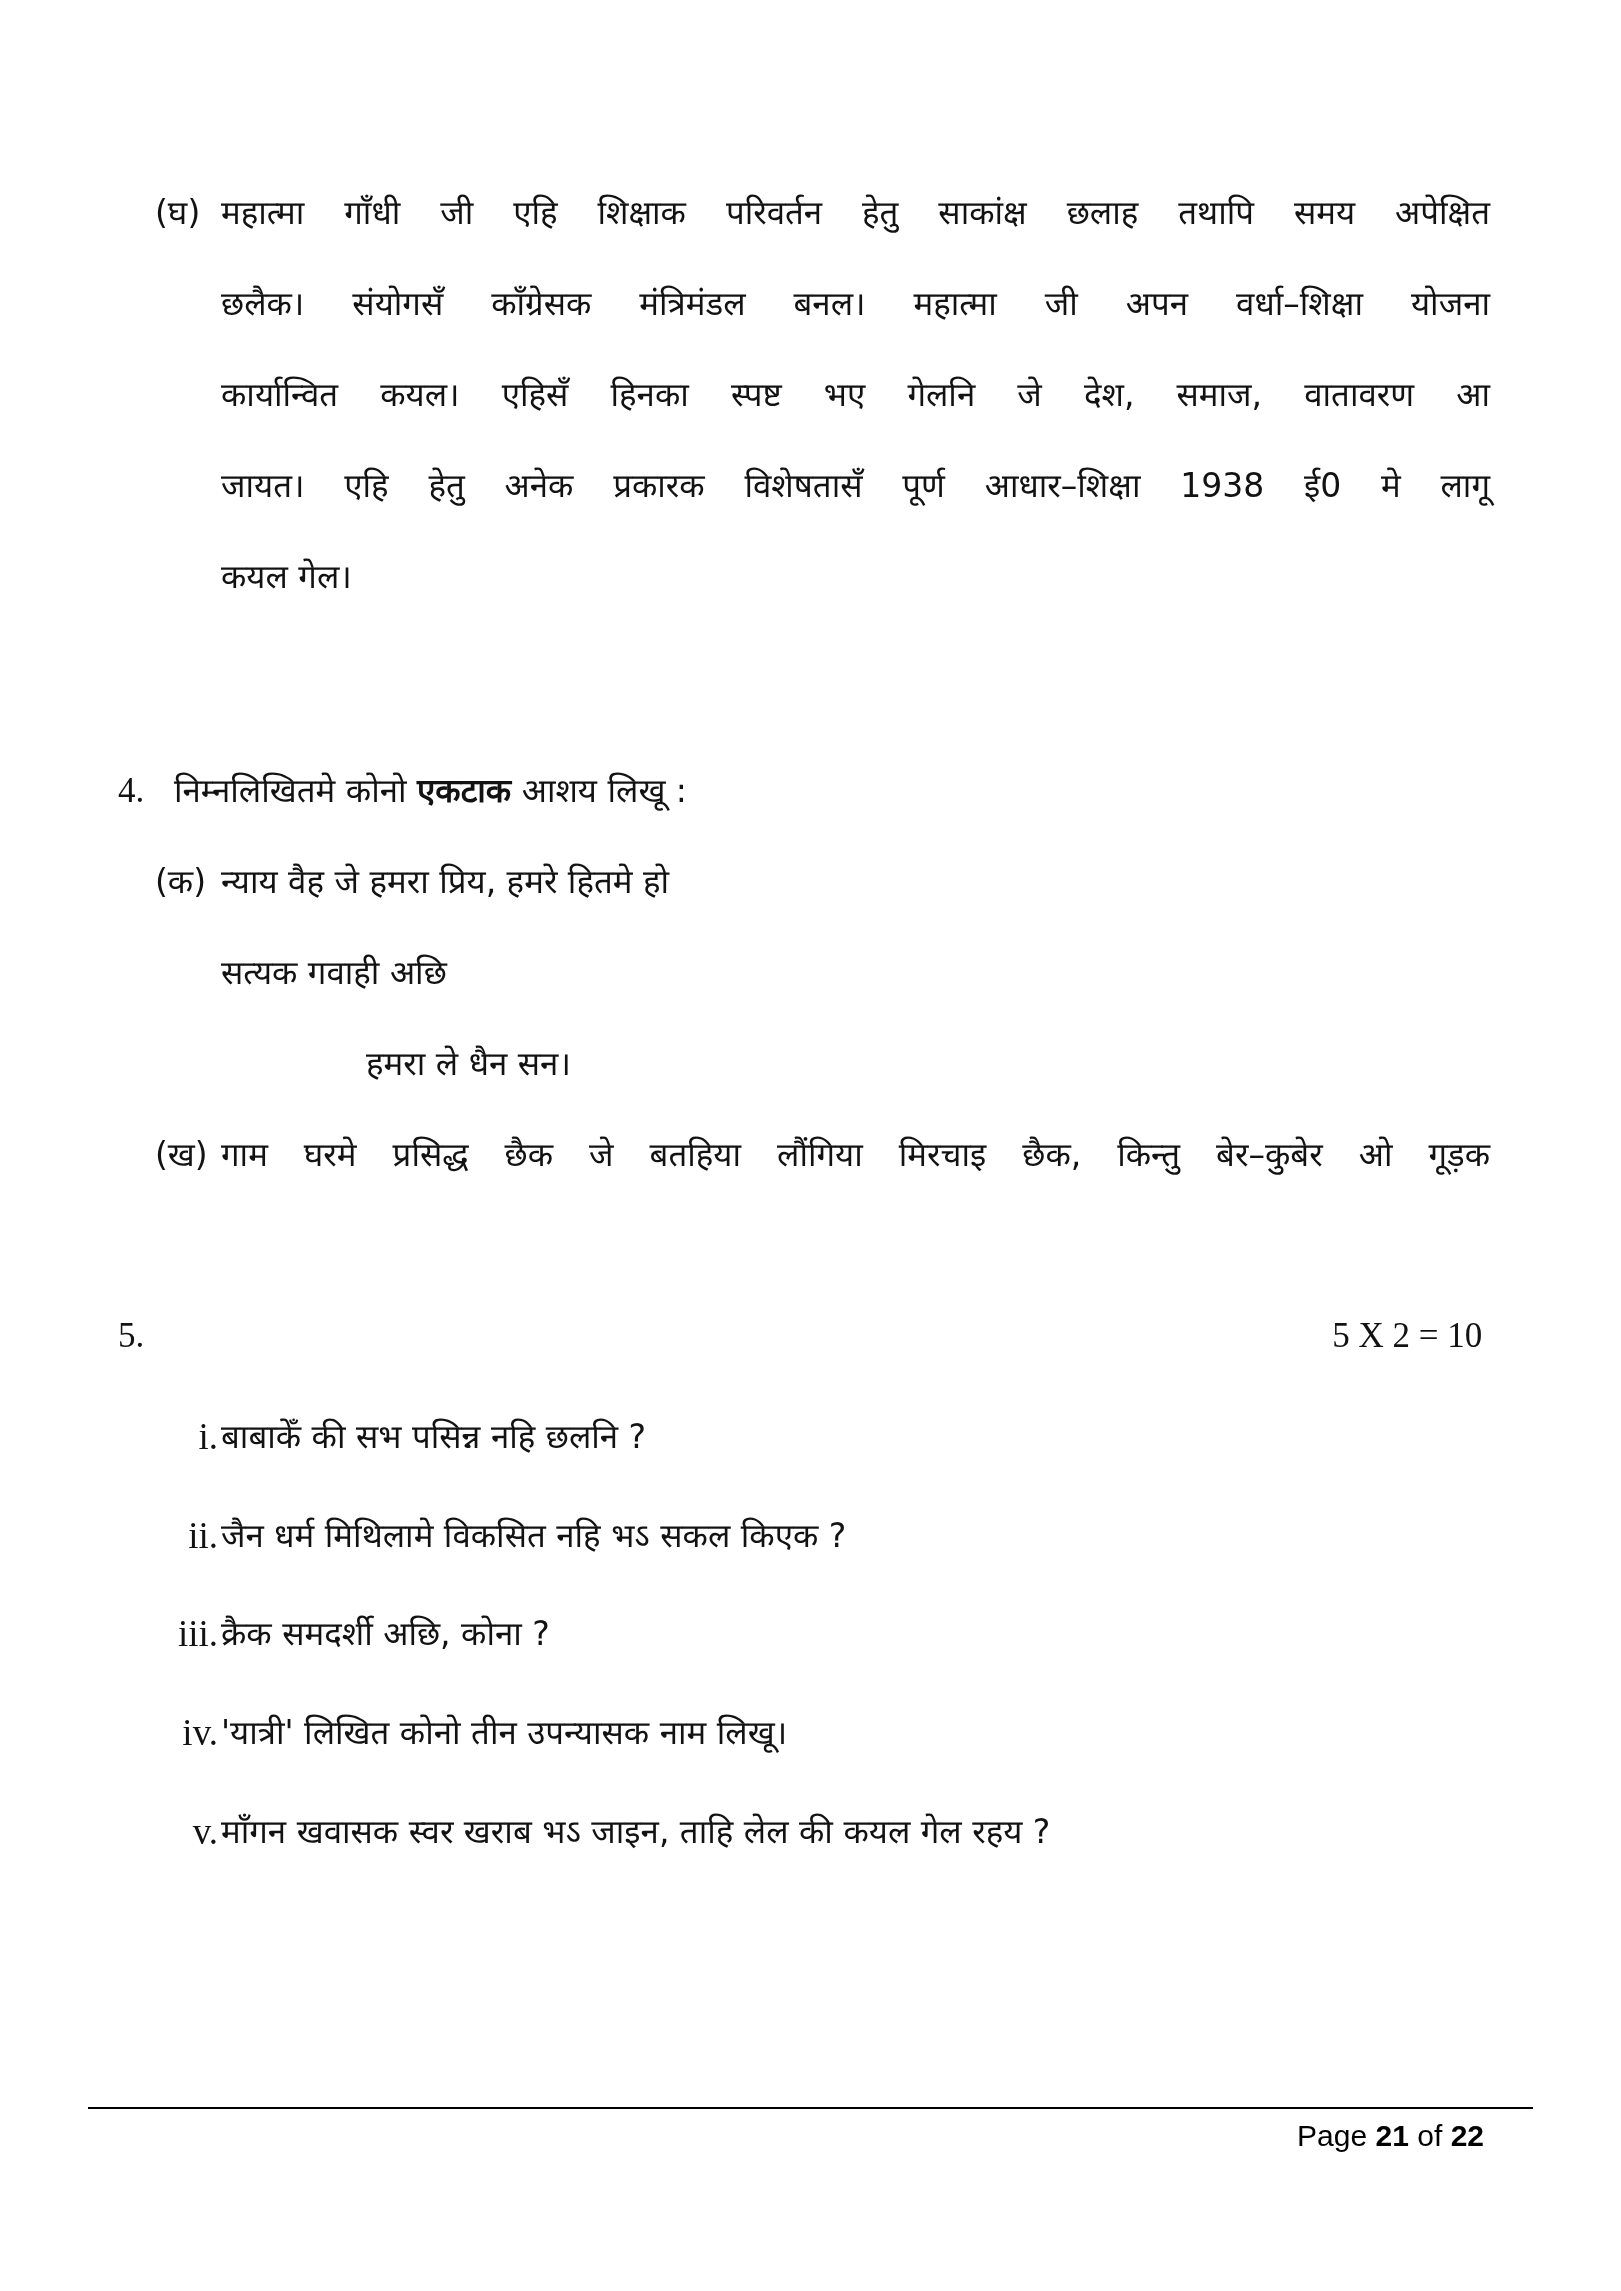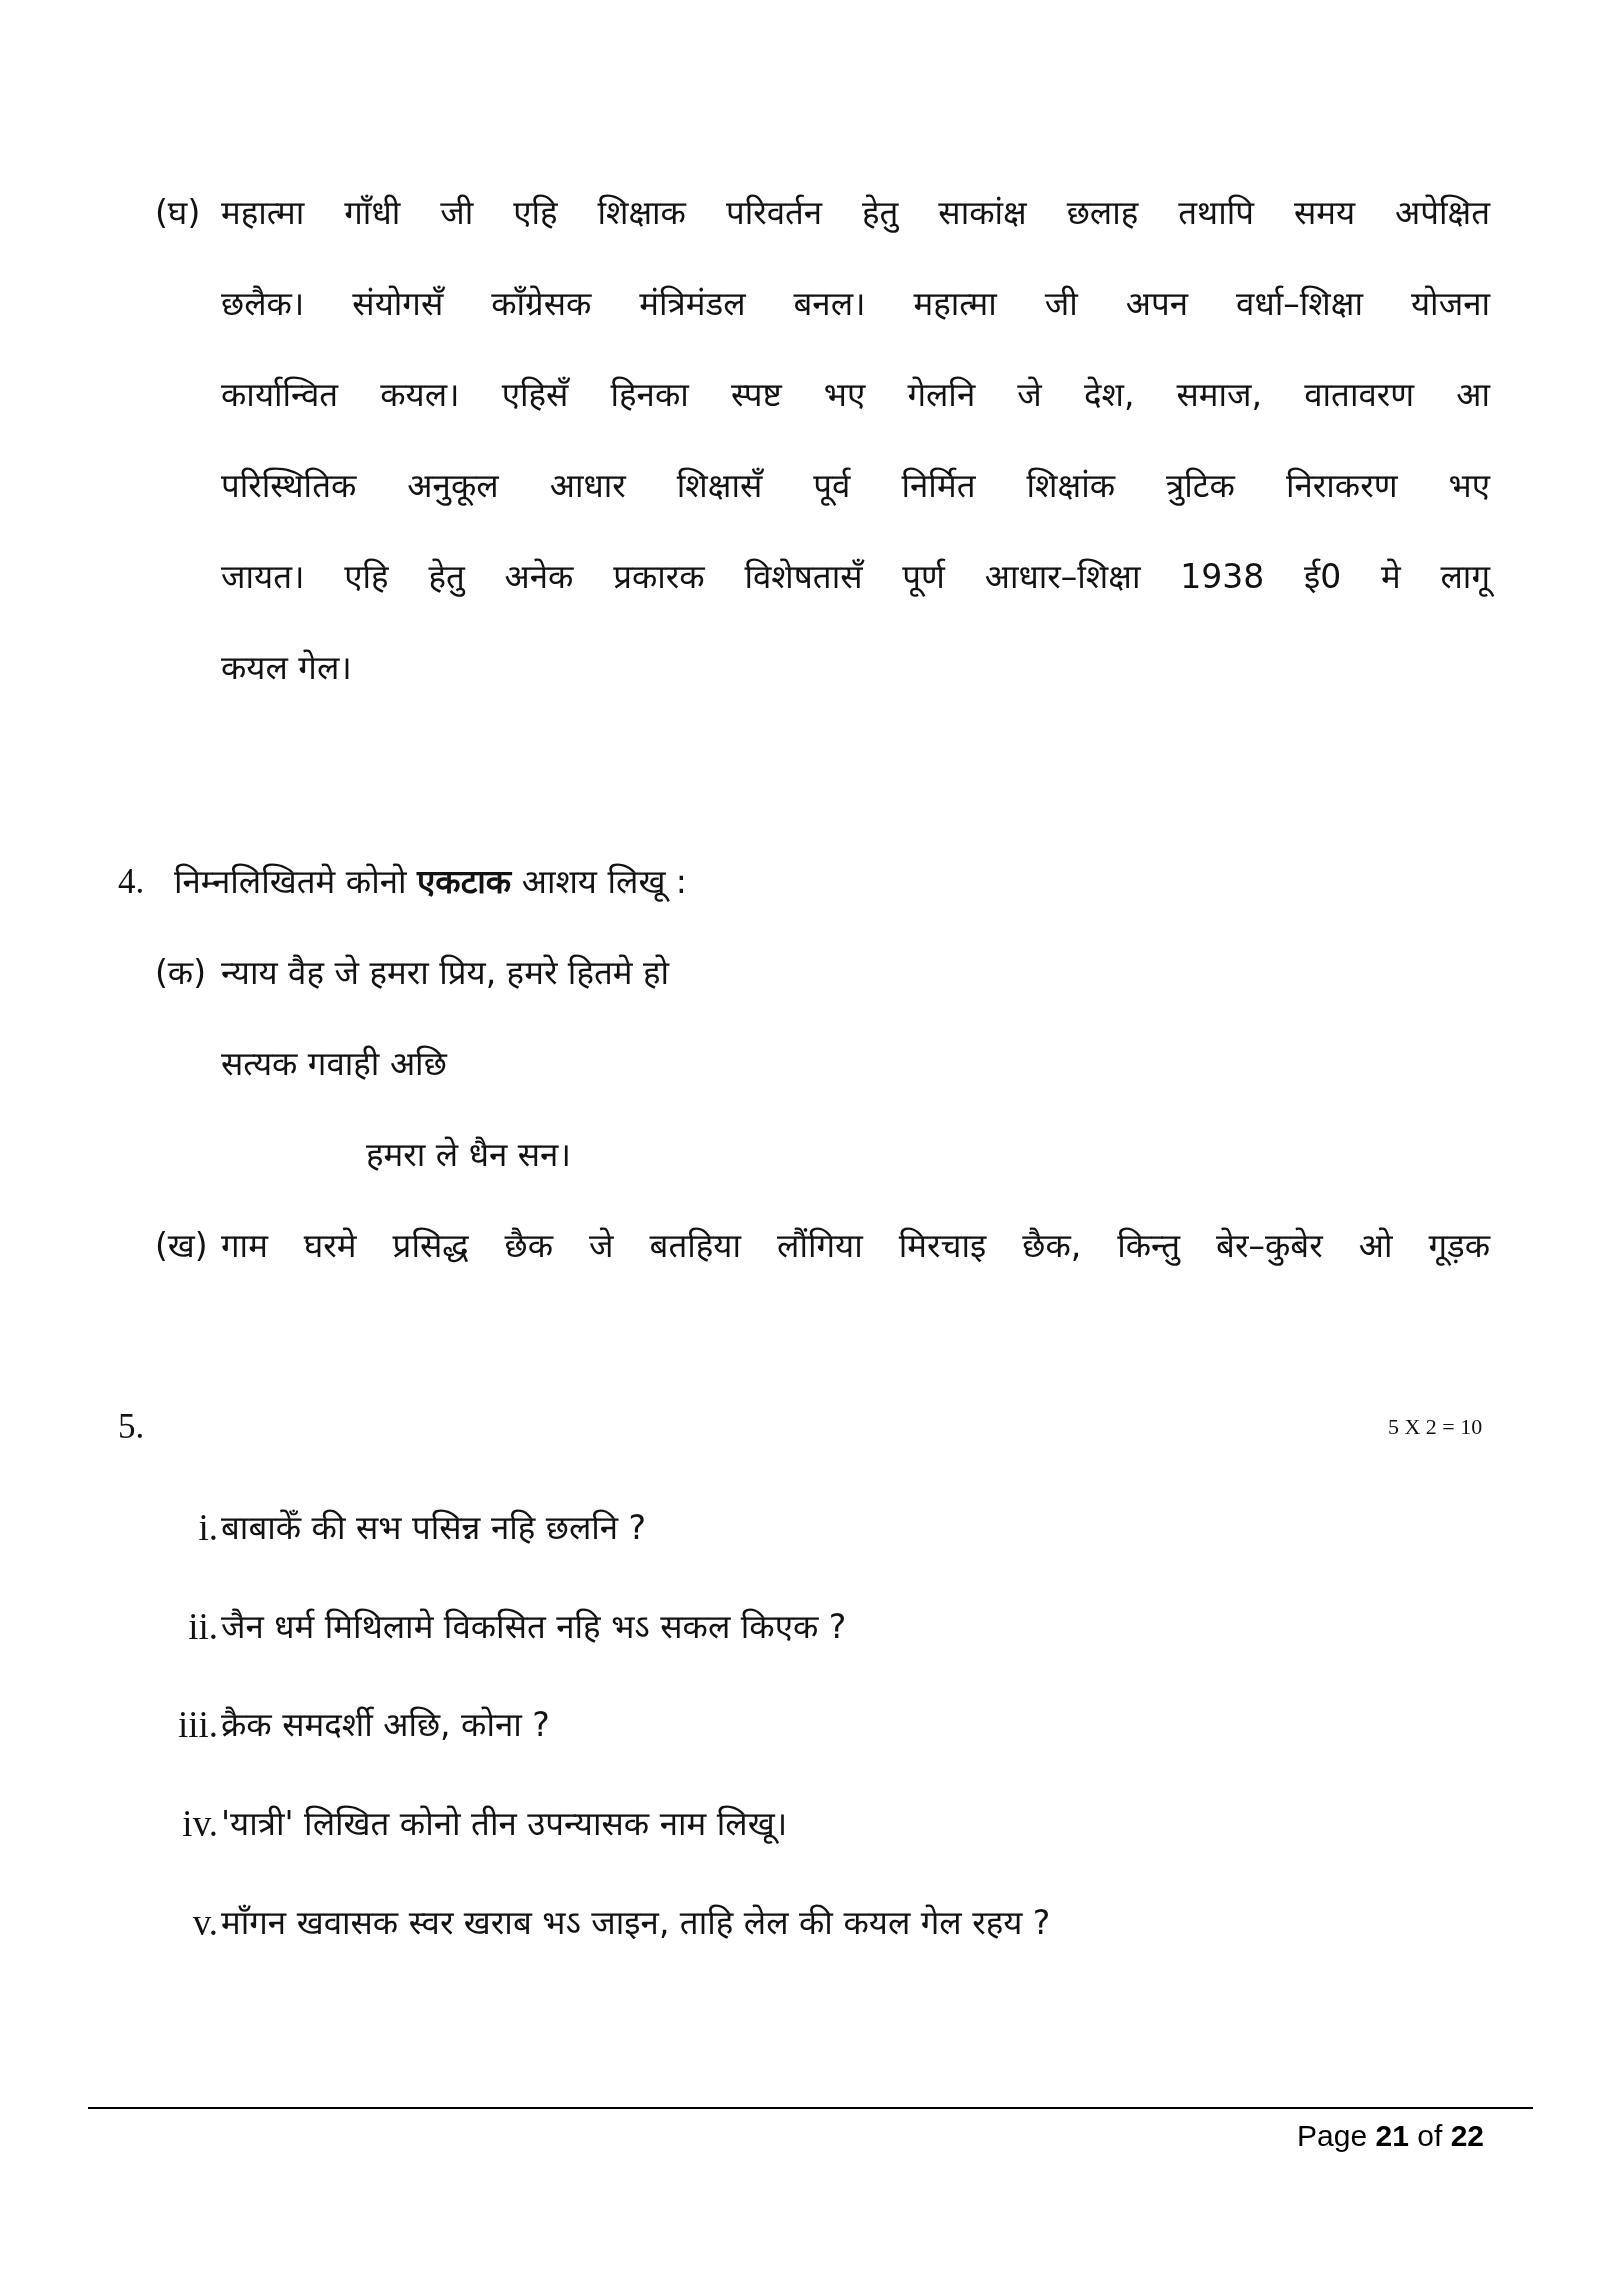--- a/index.html
+++ b/index.html
@@ -43,21 +43,21 @@
     text-underline-offset: 6.9px;
   }
 
   .indent-line { padding-left: 145px; }
 
   .q5-row { margin-top: 90px; }
   .marks {
     margin-left: auto;
     margin-right: 7.8px;
     font-family: "Liberation Serif", serif;
-    font-size: 22px;
+    font-size: 35px;
     white-space: nowrap;
   }
 
   
   .items { margin-top: 9.8px; }
   .item { margin-bottom: 7.8px; }
   .roman {
     width: 100px;
     flex-shrink: 0;
     text-align: right;
@@ -89,21 +89,20 @@
 
 <div class="page">
   <div class="content">
 
     <div class="row dev gha-block">
       <span class="sublabel">(घ)</span>
       <div class="subbody">
         <div class="jline">महात्मा गाँधी जी एहि शिक्षाक परिवर्तन हेतु साकांक्ष छलाह तथापि समय अपेक्षित</div>
         <div class="jline">छलैक। संयोगसँ कॉंग्रेसक मंत्रिमंडल बनल। महात्मा जी अपन वर्धा–शिक्षा योजना</div>
         <div class="jline">कार्यान्वित कयल। एहिसँ हिनका स्पष्ट भए गेलनि जे देश, समाज, वातावरण आ</div>
-        <div class="jline">परिस्थितिक अनुकूल आधार शिक्षासँ पूर्व निर्मित शिक्षांक त्रुटिक निराकरण भए</div>
         <div class="jline">जायत। एहि हेतु अनेक प्रकारक विशेषतासँ पूर्ण आधार–शिक्षा 1938 ई0 मे लागू</div>
         <div class="leftline">कयल गेल।</div>
       </div>
     </div>
 
     <div class="row dev q4-row">
       <span class="qnum serif">4.</span>
       <div class="qtext">
         <span>निम्नलिखितमे कोनो</span>
         <span class="bold-word">एकटाक</span>

